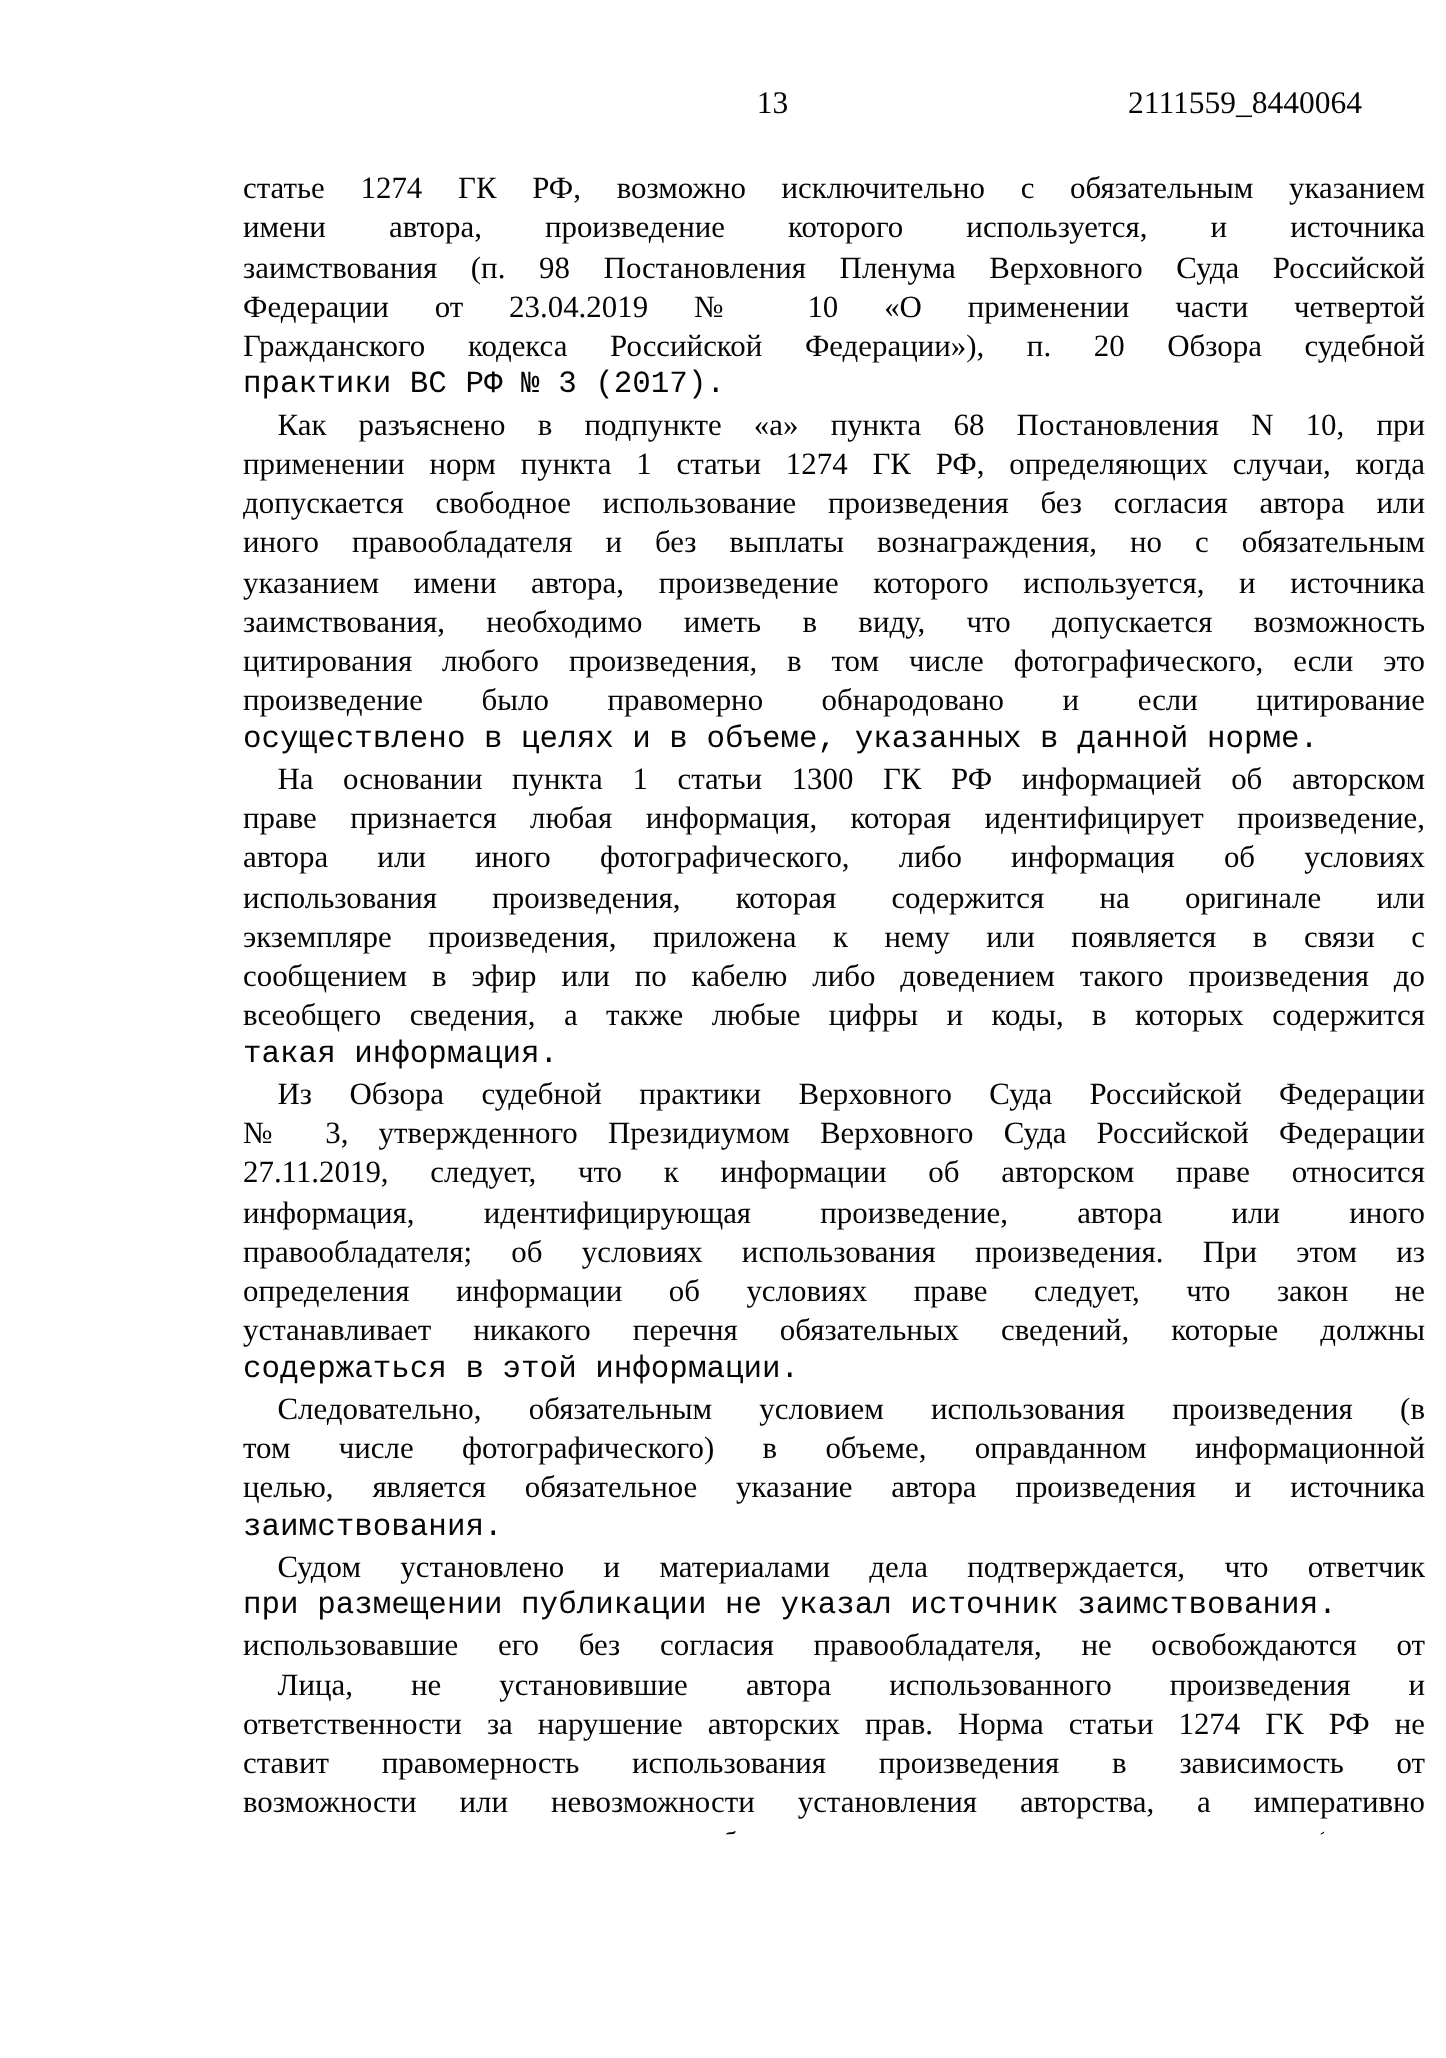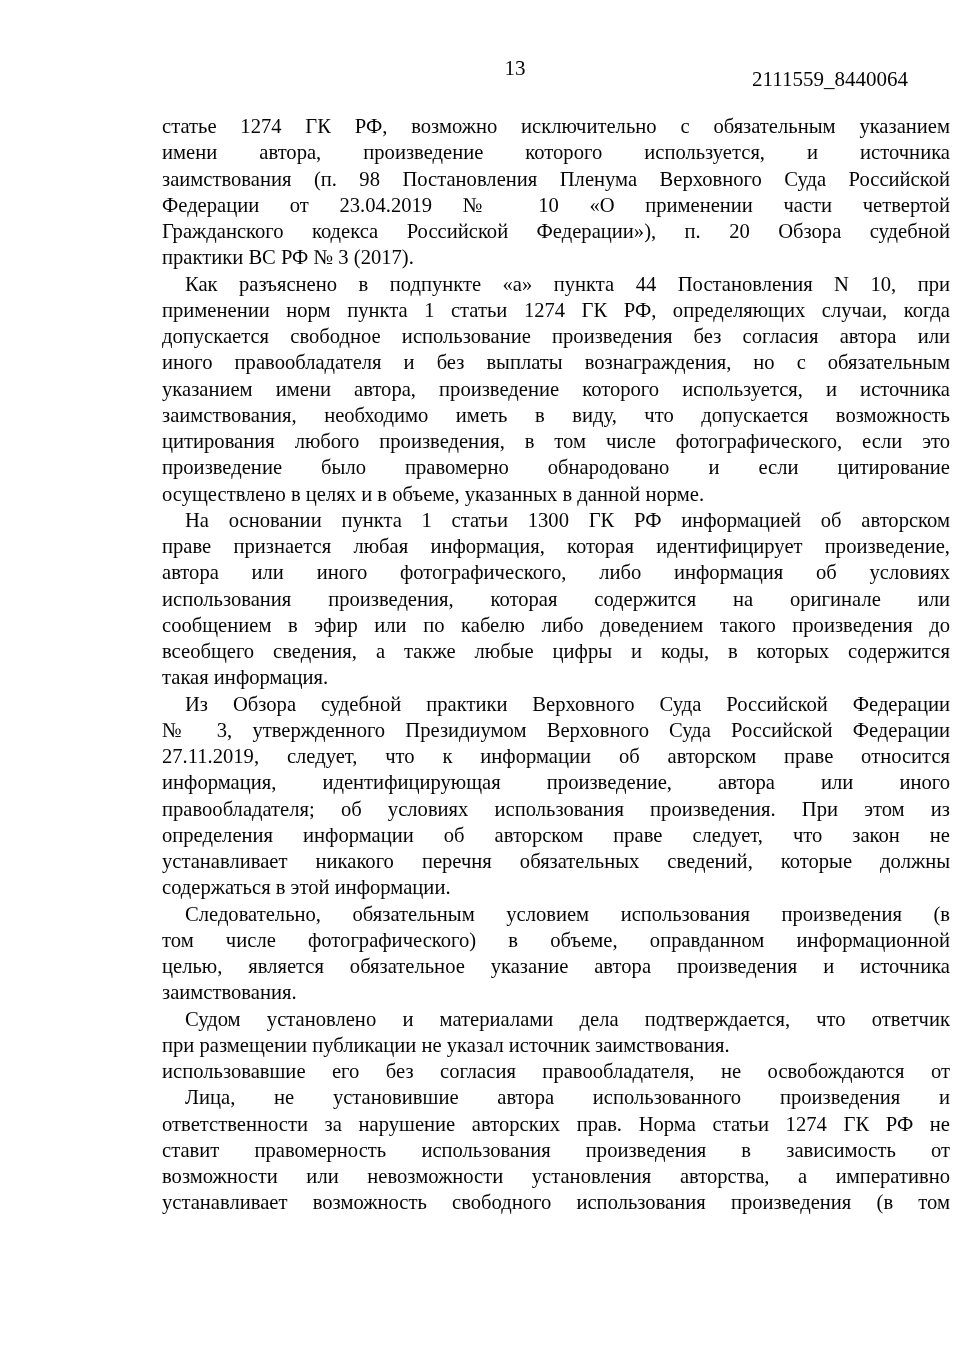--- a/index.html
+++ b/index.html
@@ -29,21 +29,20 @@
     position: absolute;
     left: 0;
     right: 18px;
     text-align: center;
   }
   .doc-id {
     position: absolute;
     right: 10px;
     top: 0;
     text-align: right;
-    margin-top: 11px;
   }
   .document-body {
     position: absolute;
     left: 130px;
     top: 113px;
     width: 788px;
     font-size: 20.6px;
     line-height: 26.25px;
     margin-left: 32px;
   }
@@ -56,20 +55,21 @@
     text-align-last: justify;
     white-space: normal;
     hyphens: none;
   }
   .line.first {
     text-indent: 23px;
   }
   .line.last {
     text-align: left;
     text-align-last: left;
+    font-family: Liberation Mono, monospace;
   }
 </style>
 </head>
 <body>
 
 <div class="page">
   <div class="page-header">
     <div class="page-number">13</div>
     <div class="doc-id">2111559_8440064</div>
   </div>
@@ -78,46 +78,47 @@
 
   <div class="paragraph">
         <div class="line">статье 1274 ГК РФ, возможно исключительно с обязательным указанием</div>
         <div class="line">имени автора, произведение которого используется, и источника</div>
         <div class="line">заимствования (п. 98 Постановления Пленума Верховного Суда Российской</div>
         <div class="line">Федерации от 23.04.2019 № 10 «О применении части четвертой</div>
         <div class="line">Гражданского кодекса Российской Федерации»), п. 20 Обзора судебной</div>
         <div class="line last">практики ВС РФ № 3 (2017).</div>
       </div>
       <div class="paragraph">
-        <div class="line first">Как разъяснено в подпункте «а» пункта 44 Постановления N 10, при</div>
+        <div class="line first">Как разъяснено в подпункте «а» пункта 68 Постановления N 10, при</div>
         <div class="line">применении норм пункта 1 статьи 1274 ГК РФ, определяющих случаи, когда</div>
         <div class="line">допускается свободное использование произведения без согласия автора или</div>
         <div class="line">иного правообладателя и без выплаты вознаграждения, но с обязательным</div>
         <div class="line">указанием имени автора, произведение которого используется, и источника</div>
         <div class="line">заимствования, необходимо иметь в виду, что допускается возможность</div>
         <div class="line">цитирования любого произведения, в том числе фотографического, если это</div>
         <div class="line">произведение было правомерно обнародовано и если цитирование</div>
         <div class="line last">осуществлено в целях и в объеме, указанных в данной норме.</div>
       </div>
       <div class="paragraph">
         <div class="line first">На основании пункта 1 статьи 1300 ГК РФ информацией об авторском</div>
         <div class="line">праве признается любая информация, которая идентифицирует произведение,</div>
         <div class="line">автора или иного фотографического, либо информация об условиях</div>
         <div class="line">использования произведения, которая содержится на оригинале или</div>
+        <div class="line">экземпляре произведения, приложена к нему или появляется в связи с</div>
         <div class="line">сообщением в эфир или по кабелю либо доведением такого произведения до</div>
         <div class="line">всеобщего сведения, а также любые цифры и коды, в которых содержится</div>
         <div class="line last">такая информация.</div>
       </div>
       <div class="paragraph">
         <div class="line first">Из Обзора судебной практики Верховного Суда Российской Федерации</div>
         <div class="line">№ 3, утвержденного Президиумом Верховного Суда Российской Федерации</div>
         <div class="line">27.11.2019, следует, что к информации об авторском праве относится</div>
         <div class="line">информация, идентифицирующая произведение, автора или иного</div>
         <div class="line">правообладателя; об условиях использования произведения. При этом из</div>
-        <div class="line">определения информации об авторском праве следует, что закон не</div>
+        <div class="line">определения информации об условиях праве следует, что закон не</div>
         <div class="line">устанавливает никакого перечня обязательных сведений, которые должны</div>
         <div class="line last">содержаться в этой информации.</div>
       </div>
       <div class="paragraph">
         <div class="line first">Следовательно, обязательным условием использования произведения (в</div>
         <div class="line">том числе фотографического) в объеме, оправданном информационной</div>
         <div class="line">целью, является обязательное указание автора произведения и источника</div>
         <div class="line last">заимствования.</div>
       </div>
       <div class="paragraph">

